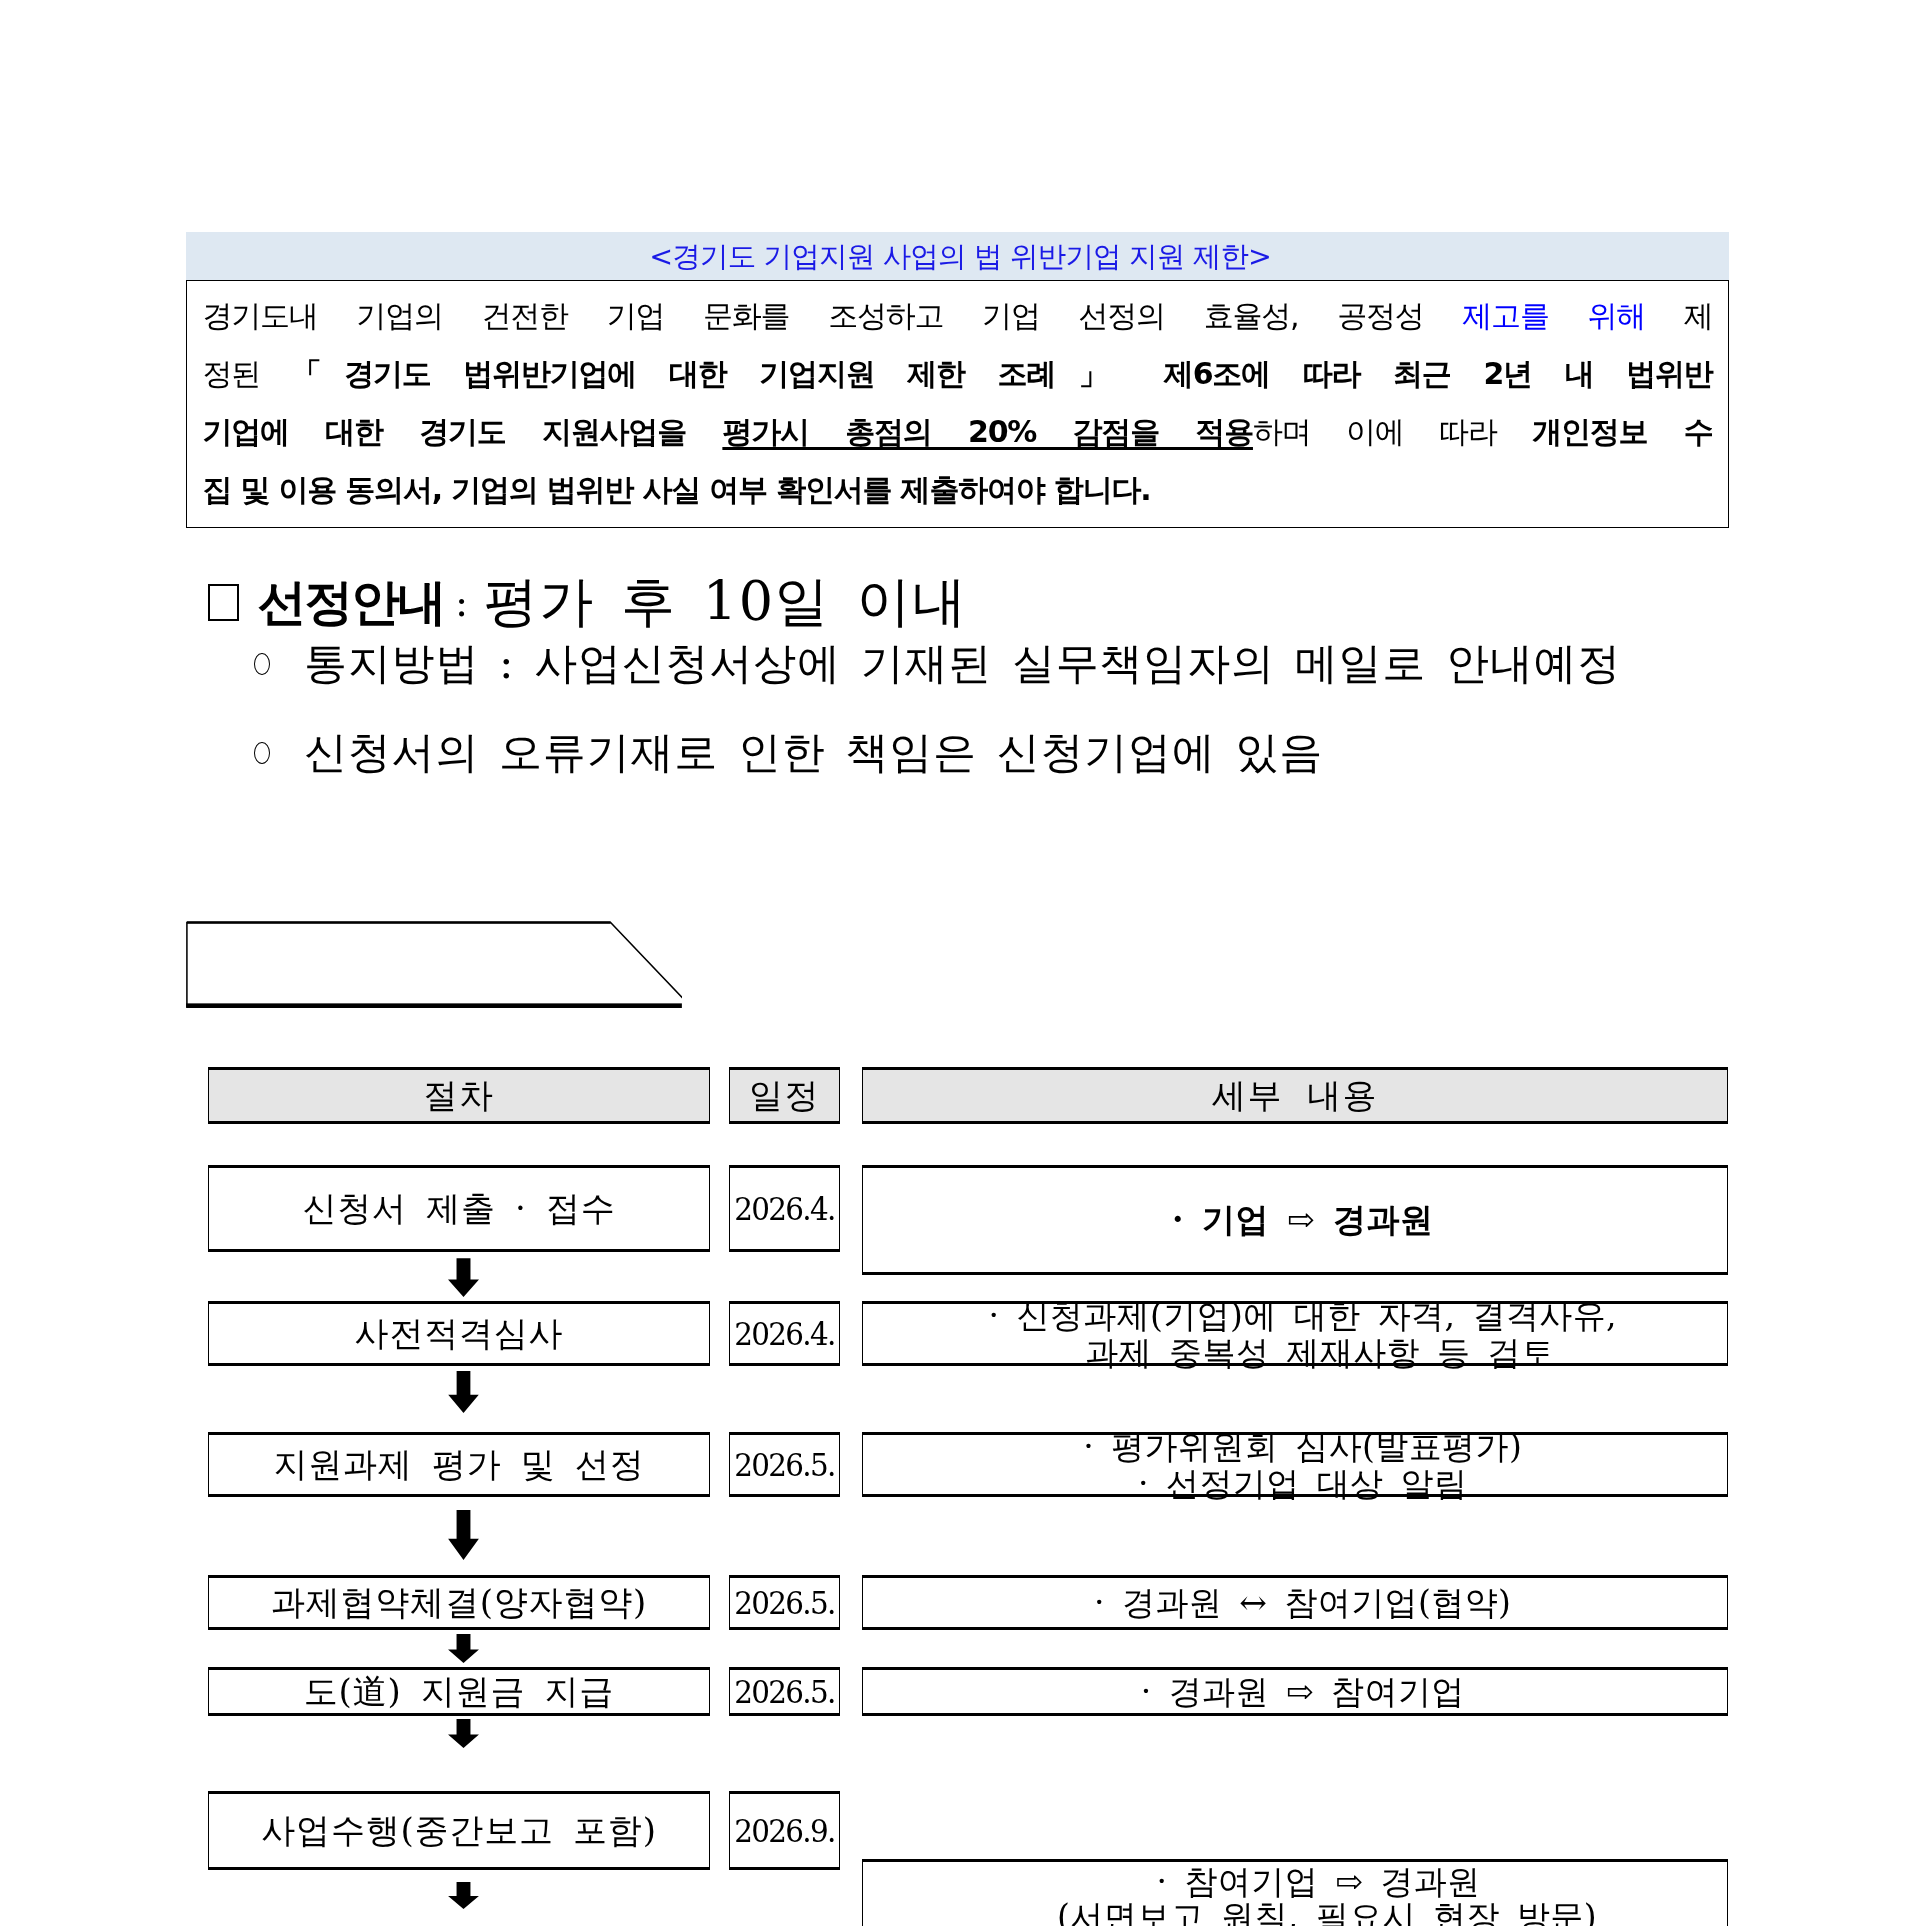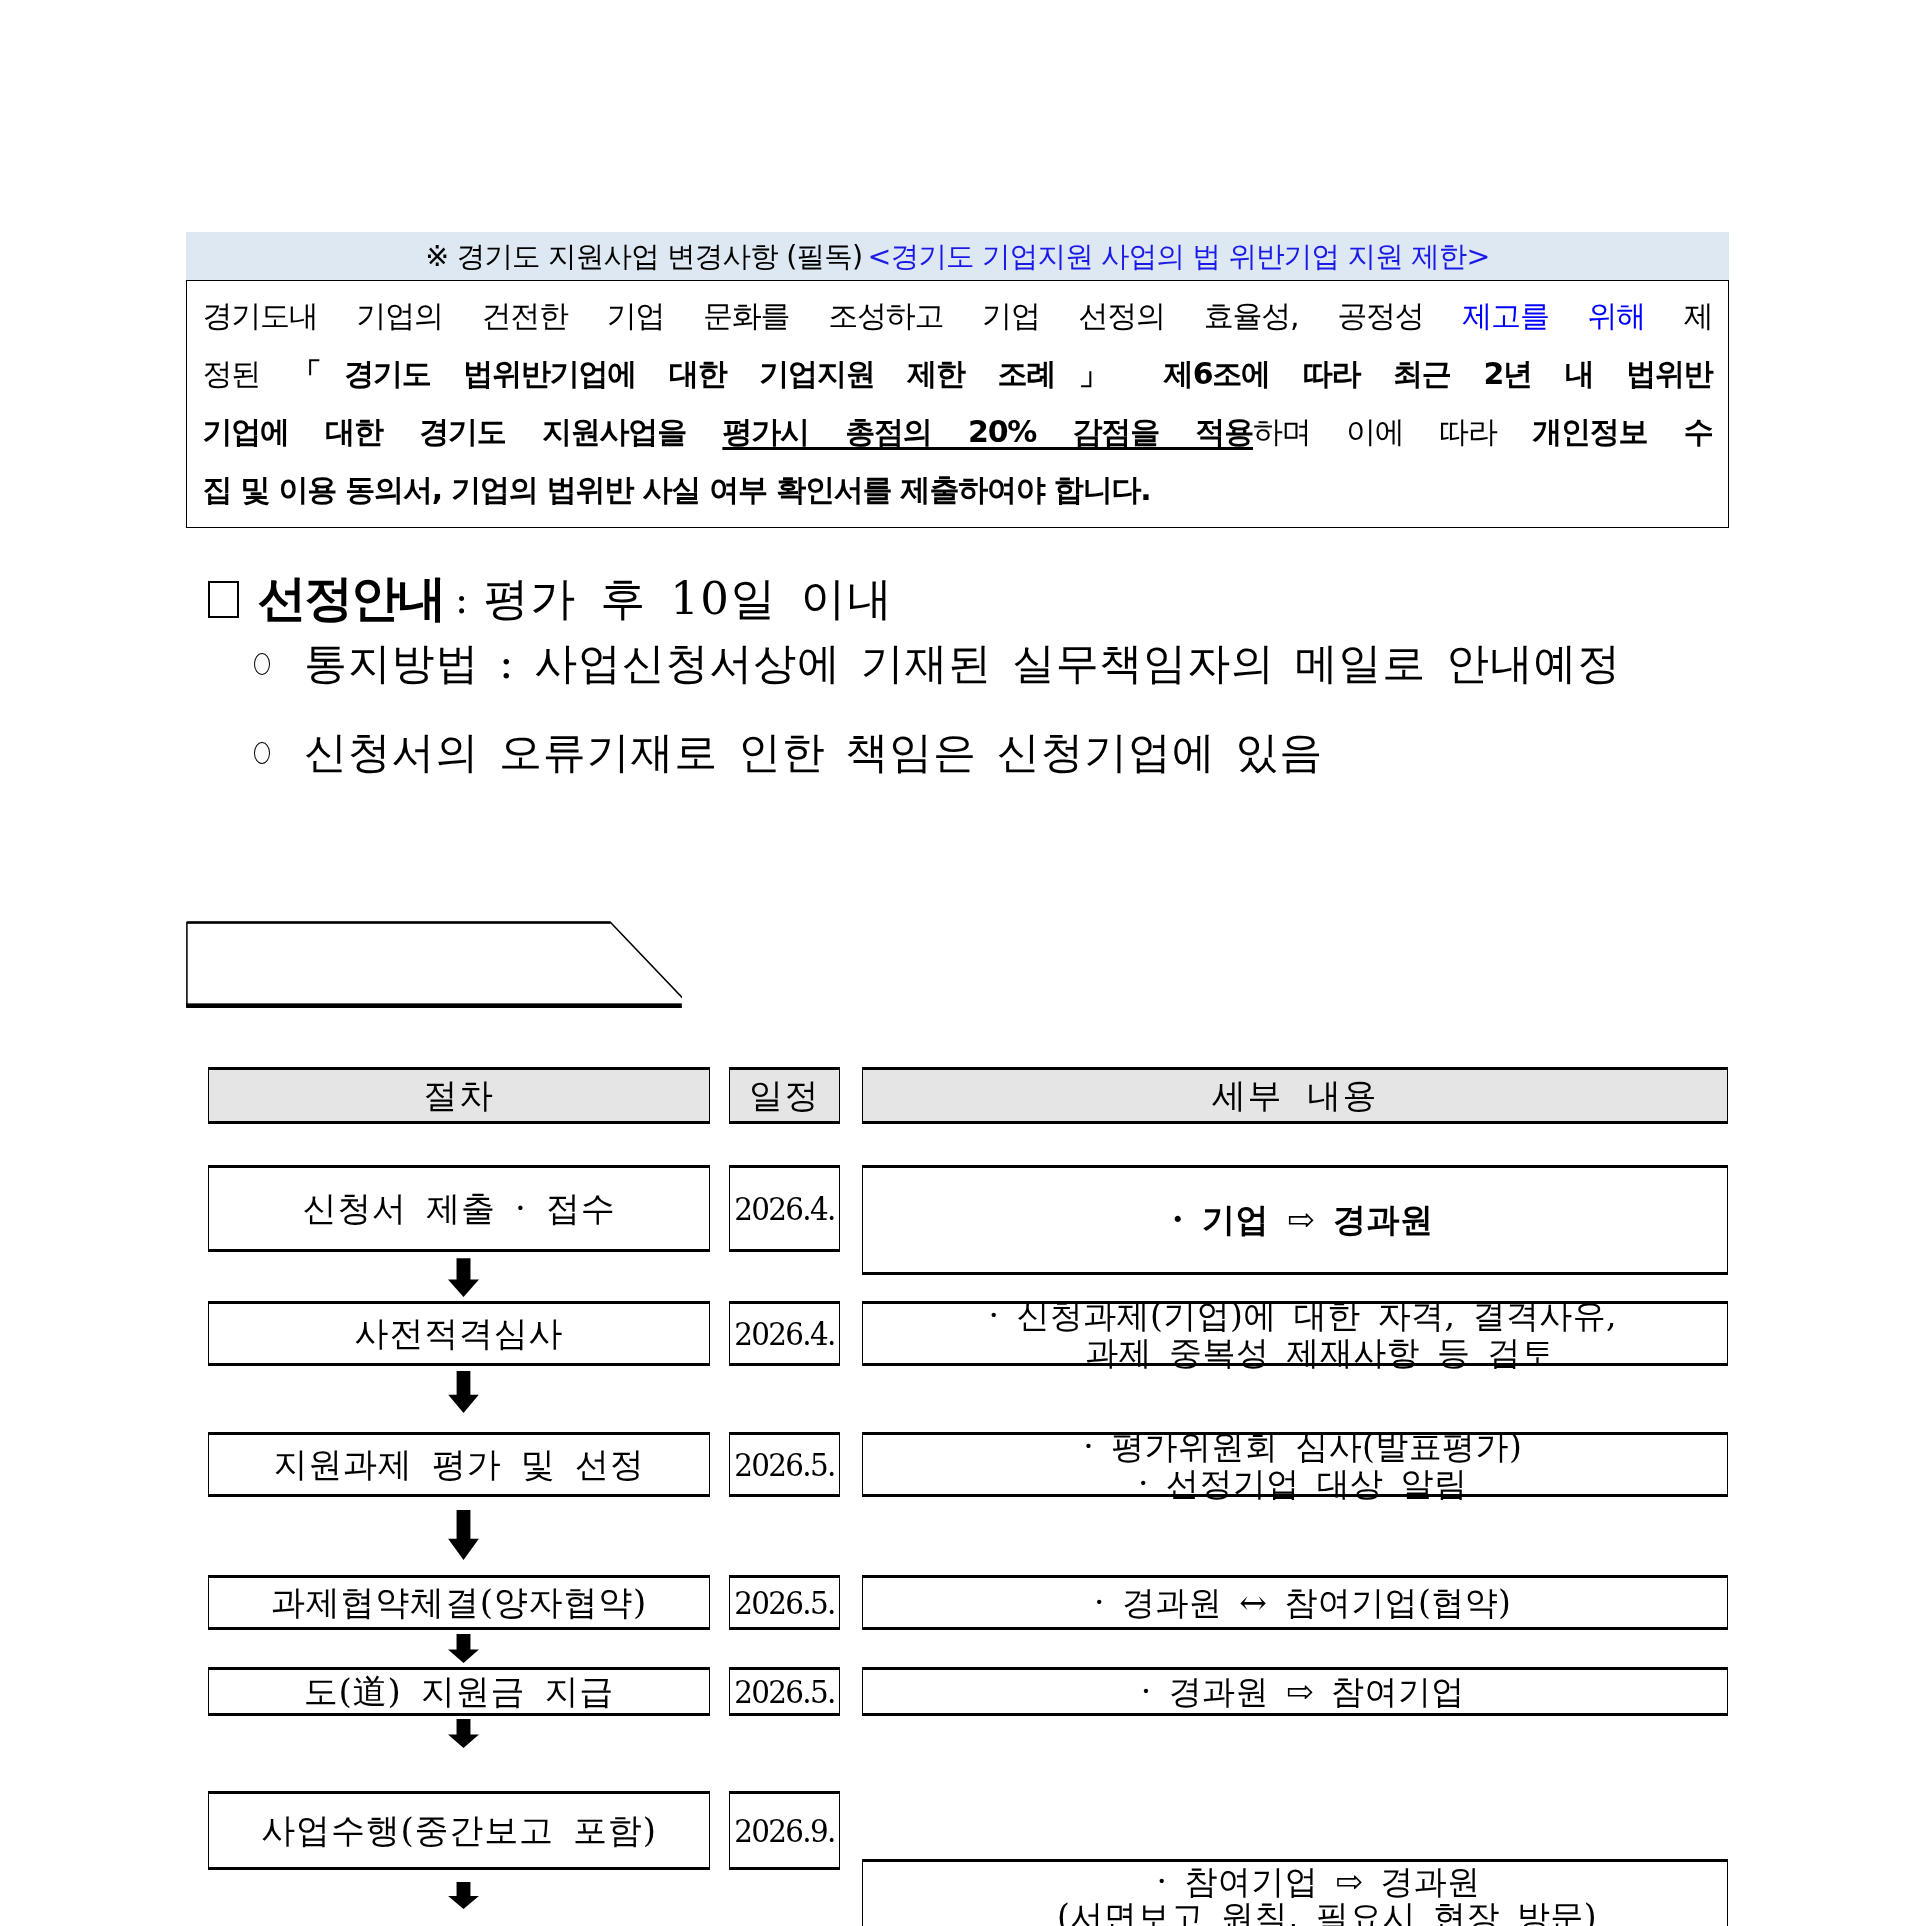--- a/index.html
+++ b/index.html
@@ -19,21 +19,21 @@
   .nline.justify { right:15.4px; text-align:justify; text-align-last:justify; }
   .bold { font-weight:bold; }
   .blue { color:#0000FF; }
   .uline { text-decoration:underline; text-decoration-thickness:2.7px; text-underline-offset:4.6px; }
 
   
   .sel-row { left:208px; top:566px; font-size:45px; white-space:nowrap; display:flex; align-items:center; }
   .checkbox-sq { width:31px; height:37px; border:2.3px solid #000; box-sizing:border-box; margin-right:18.5px; }
   .sel-title { font-family:"DejaVu Sans","Liberation Sans",sans-serif; font-weight:bold; font-size:49px; letter-spacing:-2.3px; }
   .sel-colon { margin:0 15.4px 0 10.8px; font-size:39px; }
-  .sel-val { font-size:45px; letter-spacing:1.5px; word-spacing:7.7px; }
+  .sel-val { font-size:54px; letter-spacing:1.5px; word-spacing:7.7px; }
   .bullet-line { left:254px; font-size:43px; white-space:nowrap; letter-spacing:0.8px; word-spacing:5.4px; display:flex; align-items:center; }
   .circle-bullet { display:inline-block; width:16px; height:22.3px; border:1.9px solid #000; border-radius:50%; box-sizing:border-box; margin-right:34px; }
 
   
   .sec-title-wrap { left:181px; top:909px; width:501px; height:104px; }
   .sec-title-text { position:absolute; left:35px; top:23px; font-family:"DejaVu Sans","Liberation Sans",sans-serif;
        font-weight:bold; font-size:65px; letter-spacing:-1.5px; white-space:nowrap; line-height:1; }
 
   
   .box { position:absolute; box-sizing:border-box; border-left:1.2px solid #000; border-right:1.2px solid #000;
@@ -47,21 +47,20 @@
   .cell-text { font-size:34px; white-space:nowrap; letter-spacing:0.8px; word-spacing:7.7px; }
   .date-text { font-size:32px; letter-spacing:-1.9px; white-space:nowrap; transform:scaleX(0.92); }
   .detail { padding-left:15.4px; display:flex; flex-direction:column; justify-content:center; }
   .detail-line { font-size:33px; white-space:nowrap; letter-spacing:0.4px; word-spacing:6.2px; line-height:46px; }
   .arrow { position:absolute; left:448px; width:31px; }
 </style>
 </head>
 <body>
 
 <div class="abs notice-banner">
-  <span>※ 경기도 지원사업 변경사항 (필독)</span>
   <span class="blue">&lt;경기도 기업지원 사업의 법 위반기업 지원 제한&gt;</span>
 </div>
 <div class="abs notice-body">
   <div class="nline justify" style="top:15.4px;">
     <span>경기도내 기업의 건전한 기업 문화를 조성하고 기업 선정의 효율성, 공정성 </span><span class="blue">제고를 위해</span><span> 제</span>
   </div>
   <div class="nline justify" style="top:73px;">
     <span>정된 </span><span class="bold">「경기도 법위반기업에 대한 기업지원 제한 조례」 제6조에 따라 최근 2년 내 법위반</span>
   </div>
   <div class="nline justify" style="top:131px;">

